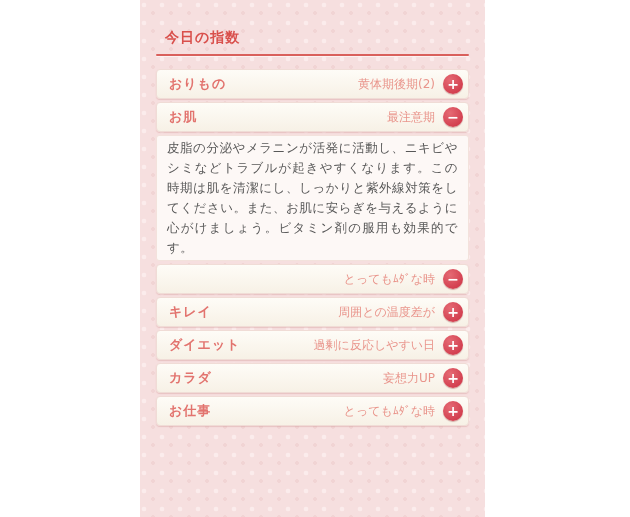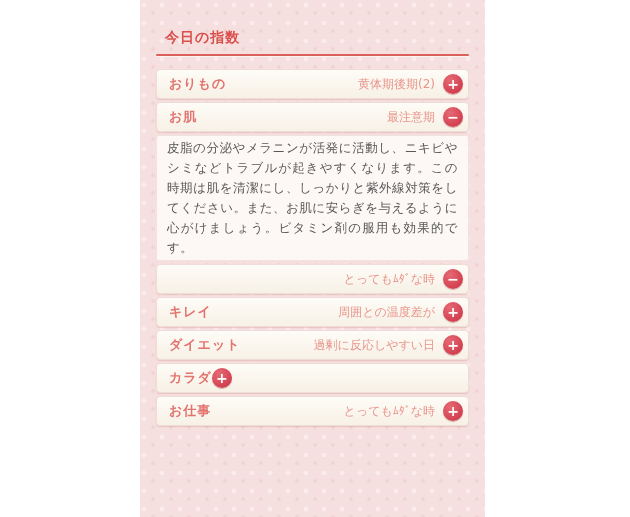--- a/index.html
+++ b/index.html
@@ -103,20 +103,21 @@
       </div>
 
       <div class="row">
         <span class="label">ダイエット</span>
         <span class="value">過剰に反応しやすい日</span>
         <span class="toggle">+</span>
       </div>
 
       <div class="row">
         <span class="label">カラダ</span>
+        <span class="value">妄想力UP</span>
         <span class="toggle">+</span>
       </div>
 
       <div class="row">
         <span class="label">お仕事</span>
         <span class="value">とってもﾑﾀﾞな時</span>
         <span class="toggle">+</span>
       </div>
 
     </div>

